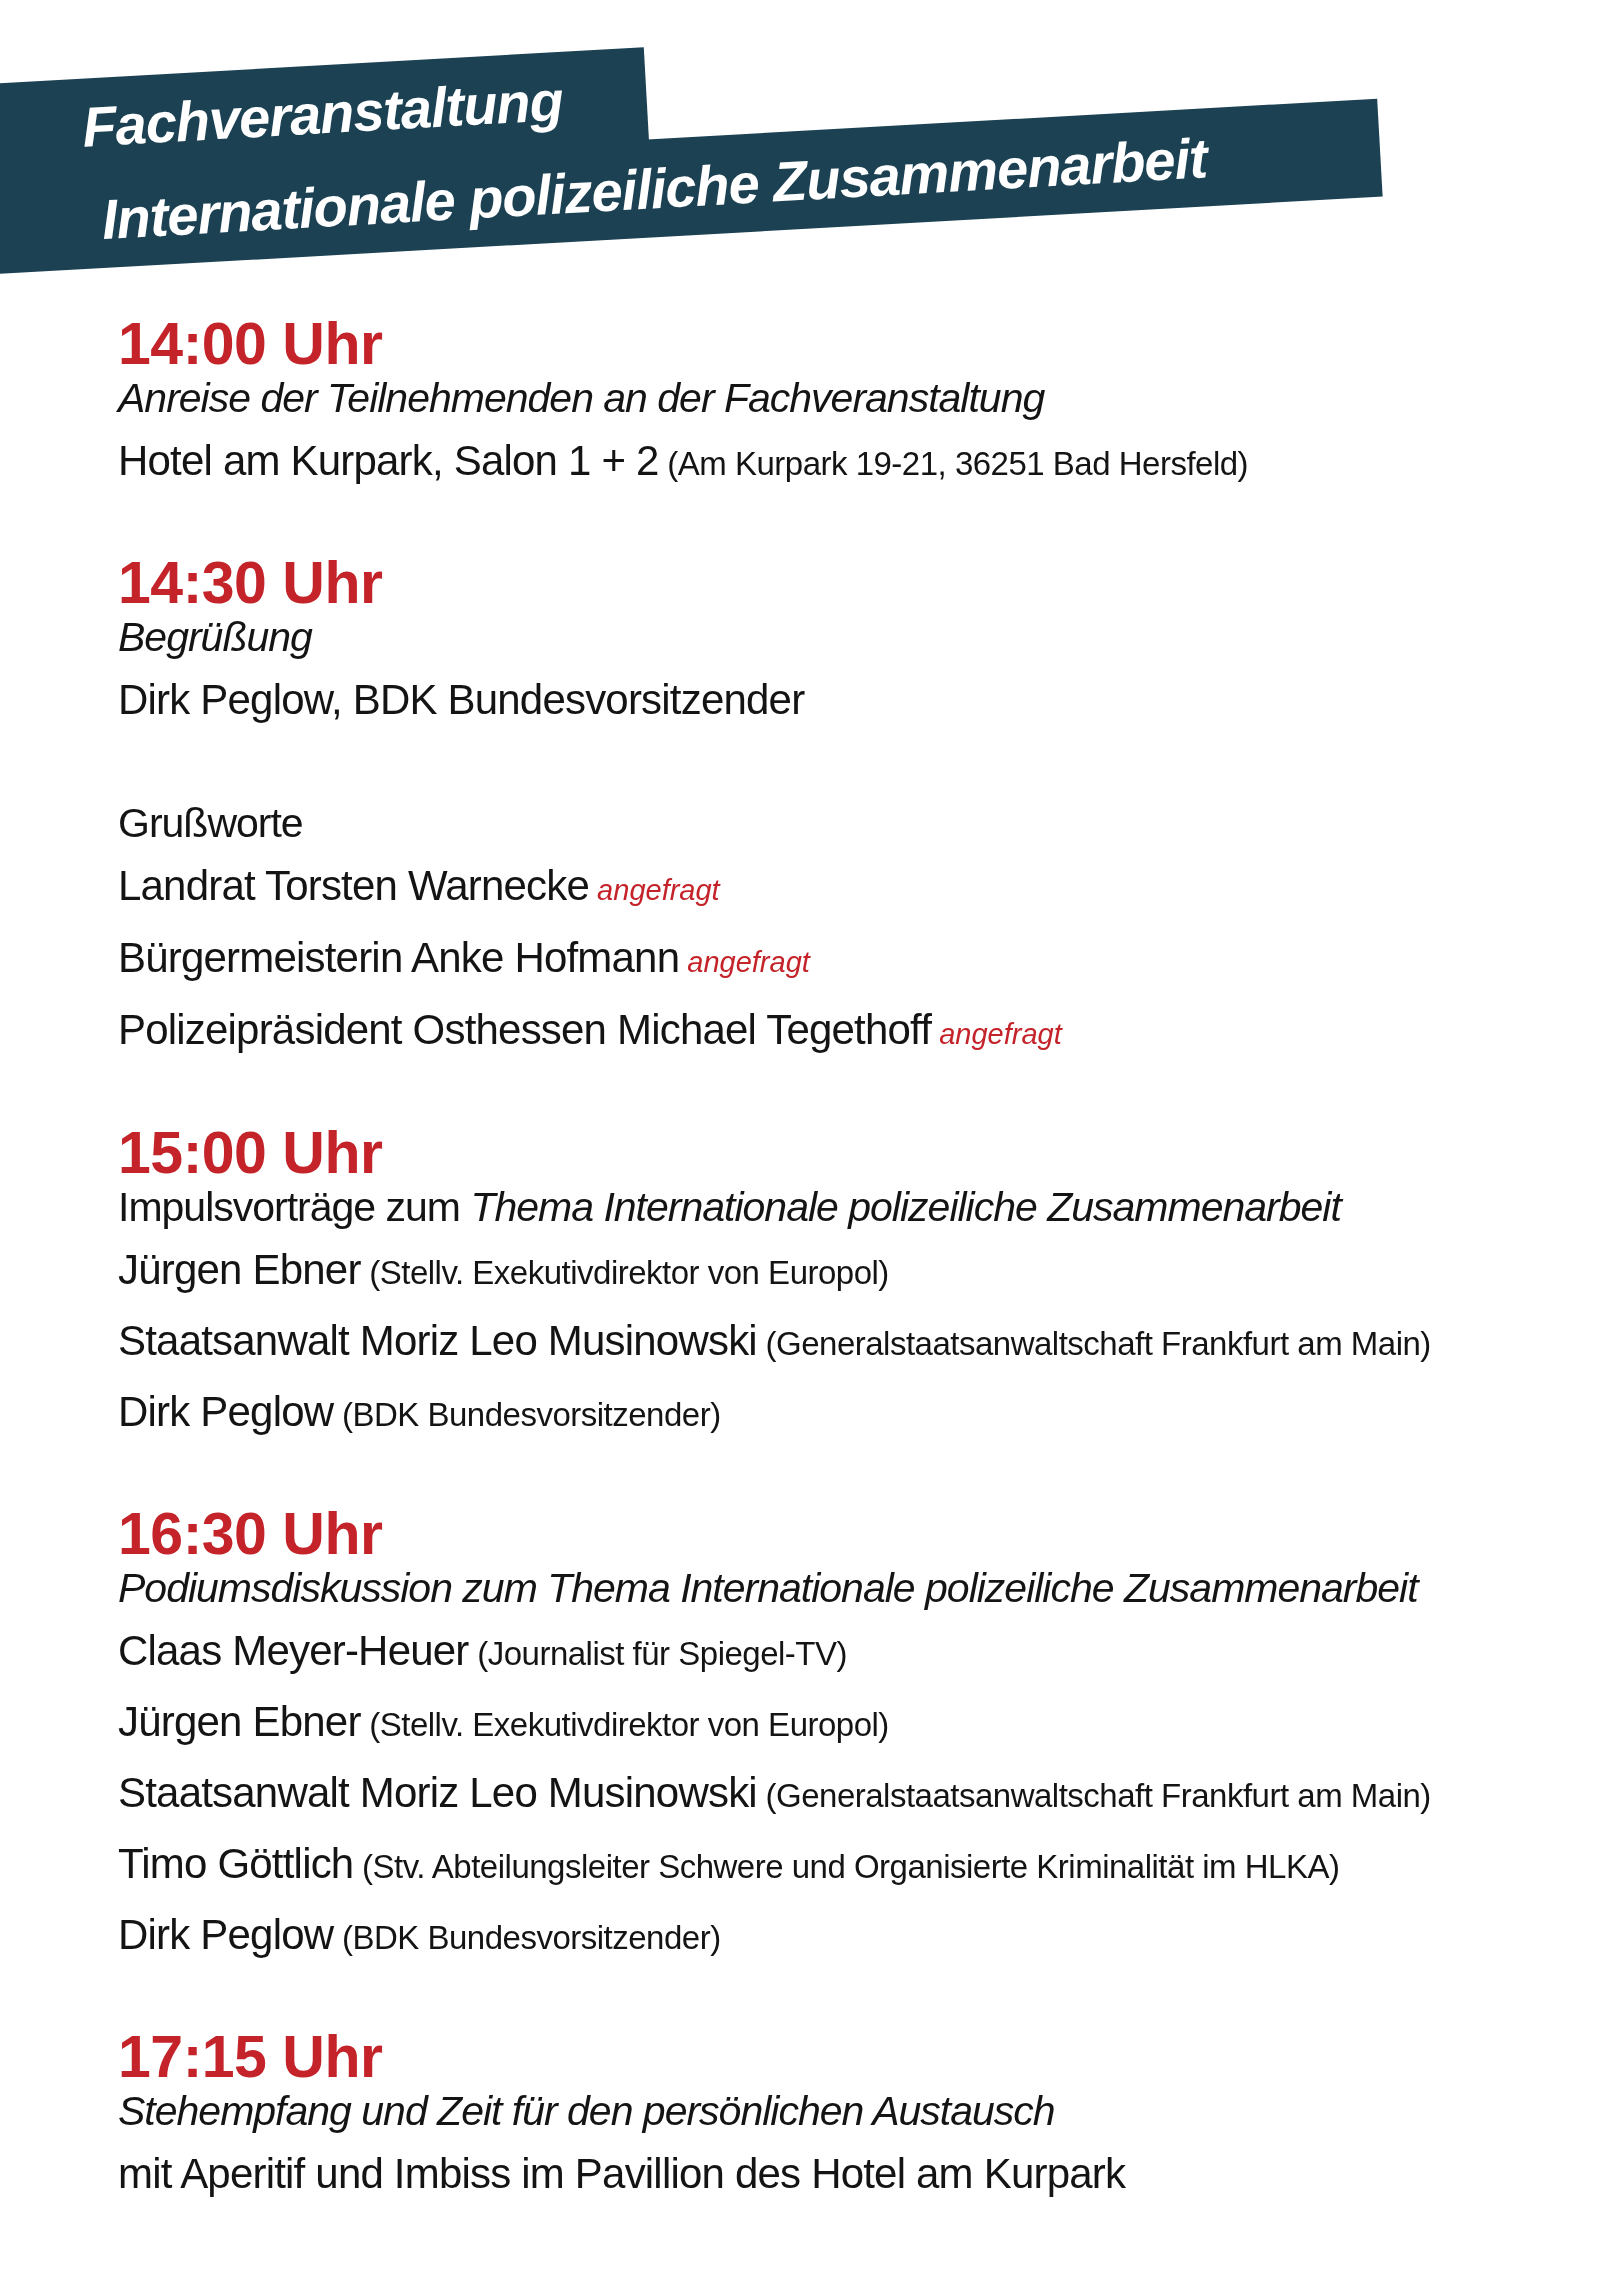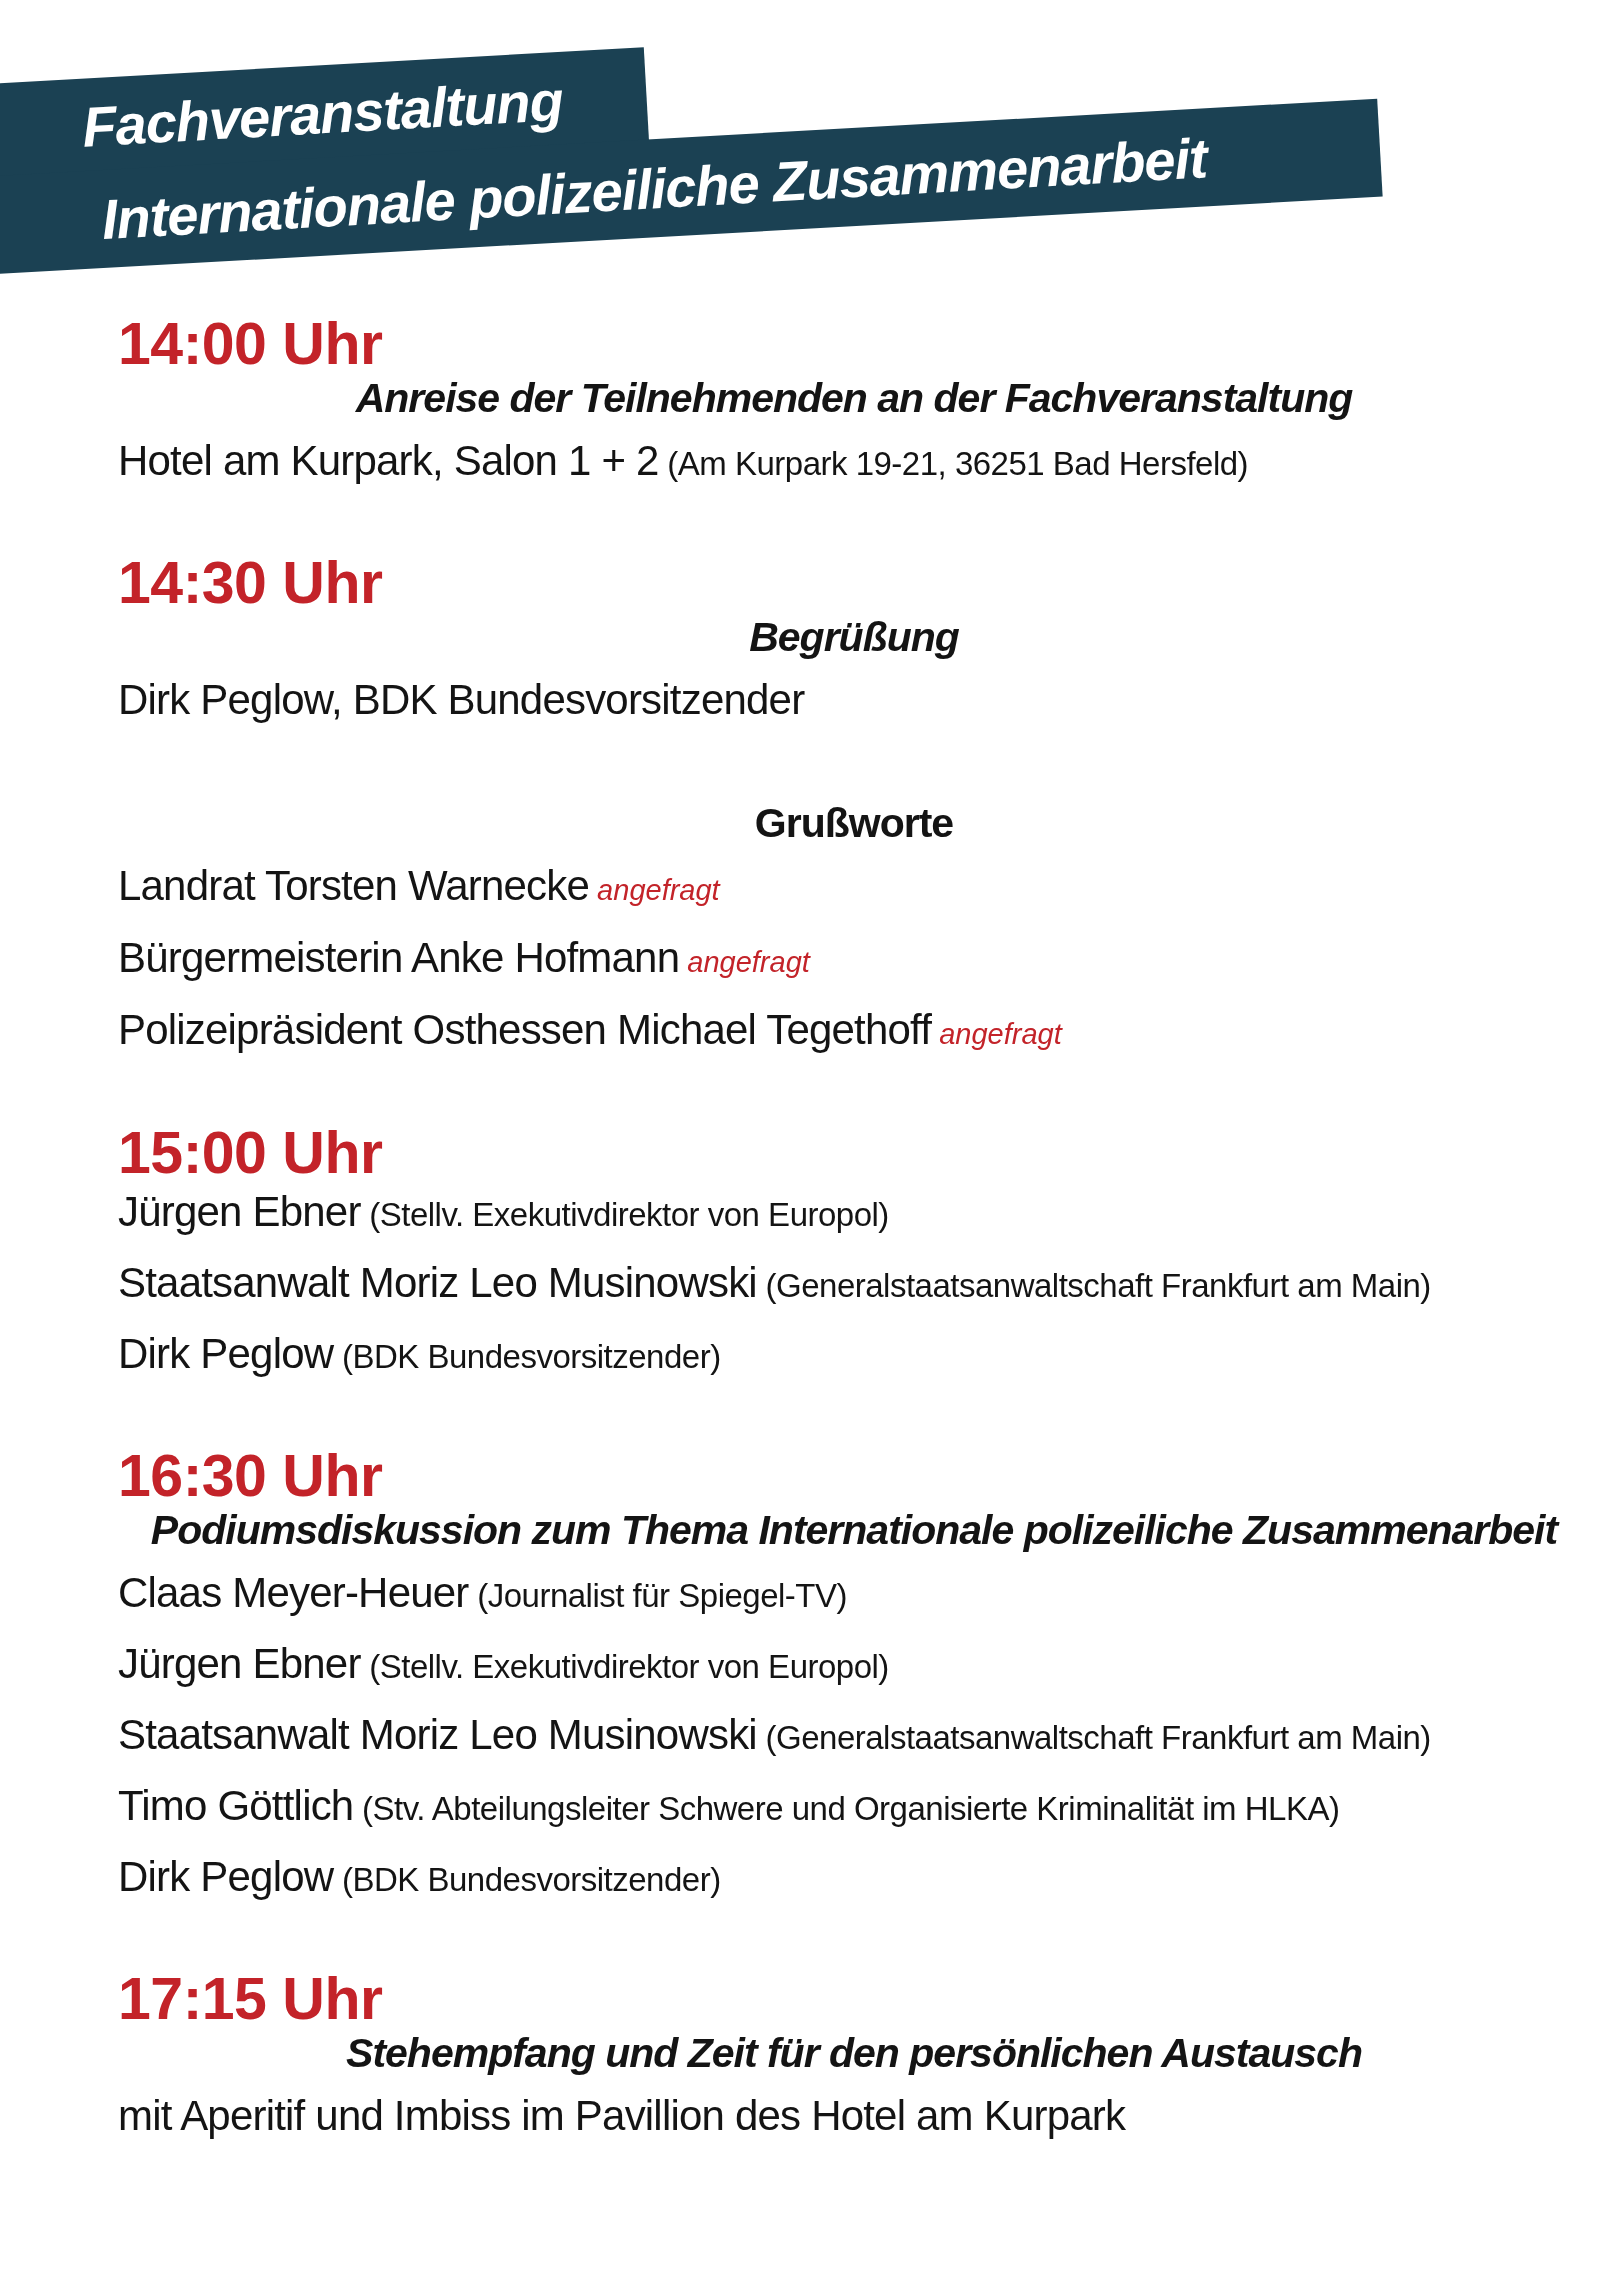--- a/index.html
+++ b/index.html
@@ -52,25 +52,24 @@
   .time{
     color:var(--red);
     font-size:59px;
     font-weight:bold;
     line-height:50px;
     letter-spacing:-0.5px;
     white-space:nowrap;
   }
   .title{
     font-size:41px;
-    font-weight:bold;
+    font-weight:normal;
     line-height:58px;
     letter-spacing:-1px;
     white-space:nowrap;
-    text-align:center;
   }
   .title .seg-italic{font-style:italic;}
   .title .seg-upright{font-style:normal;}
   .agenda-line{
     font-size:42px;
     line-height:68px;
     letter-spacing:-0.8px;
     white-space:nowrap;
   }
   .line-detail{
@@ -109,20 +108,21 @@
         <div class="agenda-line"><span class="line-main">Dirk Peglow, BDK Bundesvorsitzender</span></div>
       </div>
       <div class="section">
         <div class="title"><span class="seg-upright">Grußworte</span></div>
         <div class="agenda-line"><span class="line-main">Landrat Torsten Warnecke</span><span class="status"> angefragt</span></div>
         <div class="agenda-line"><span class="line-main">Bürgermeisterin Anke Hofmann</span><span class="status"> angefragt</span></div>
         <div class="agenda-line"><span class="line-main">Polizeipräsident Osthessen Michael Tegethoff</span><span class="status"> angefragt</span></div>
       </div>
       <div class="section">
         <div class="time">15:00 Uhr</div>
+        <div class="title"><span class="seg-upright">Impulsvorträge zum </span><span class="seg-italic">Thema Internationale polizeiliche Zusammenarbeit</span></div>
         <div class="agenda-line"><span class="line-main">Jürgen Ebner</span><span class="line-detail"> (Stellv. Exekutivdirektor von Europol)</span></div>
         <div class="agenda-line"><span class="line-main">Staatsanwalt Moriz Leo Musinowski</span><span class="line-detail"> (Generalstaatsanwaltschaft Frankfurt am Main)</span></div>
         <div class="agenda-line"><span class="line-main">Dirk Peglow</span><span class="line-detail"> (BDK Bundesvorsitzender)</span></div>
       </div>
       <div class="section">
         <div class="time">16:30 Uhr</div>
         <div class="title"><span class="seg-italic">Podiumsdiskussion zum Thema Internationale polizeiliche Zusammenarbeit</span></div>
         <div class="agenda-line"><span class="line-main">Claas Meyer-Heuer</span><span class="line-detail"> (Journalist für Spiegel-TV)</span></div>
         <div class="agenda-line"><span class="line-main">Jürgen Ebner</span><span class="line-detail"> (Stellv. Exekutivdirektor von Europol)</span></div>
         <div class="agenda-line"><span class="line-main">Staatsanwalt Moriz Leo Musinowski</span><span class="line-detail"> (Generalstaatsanwaltschaft Frankfurt am Main)</span></div>

